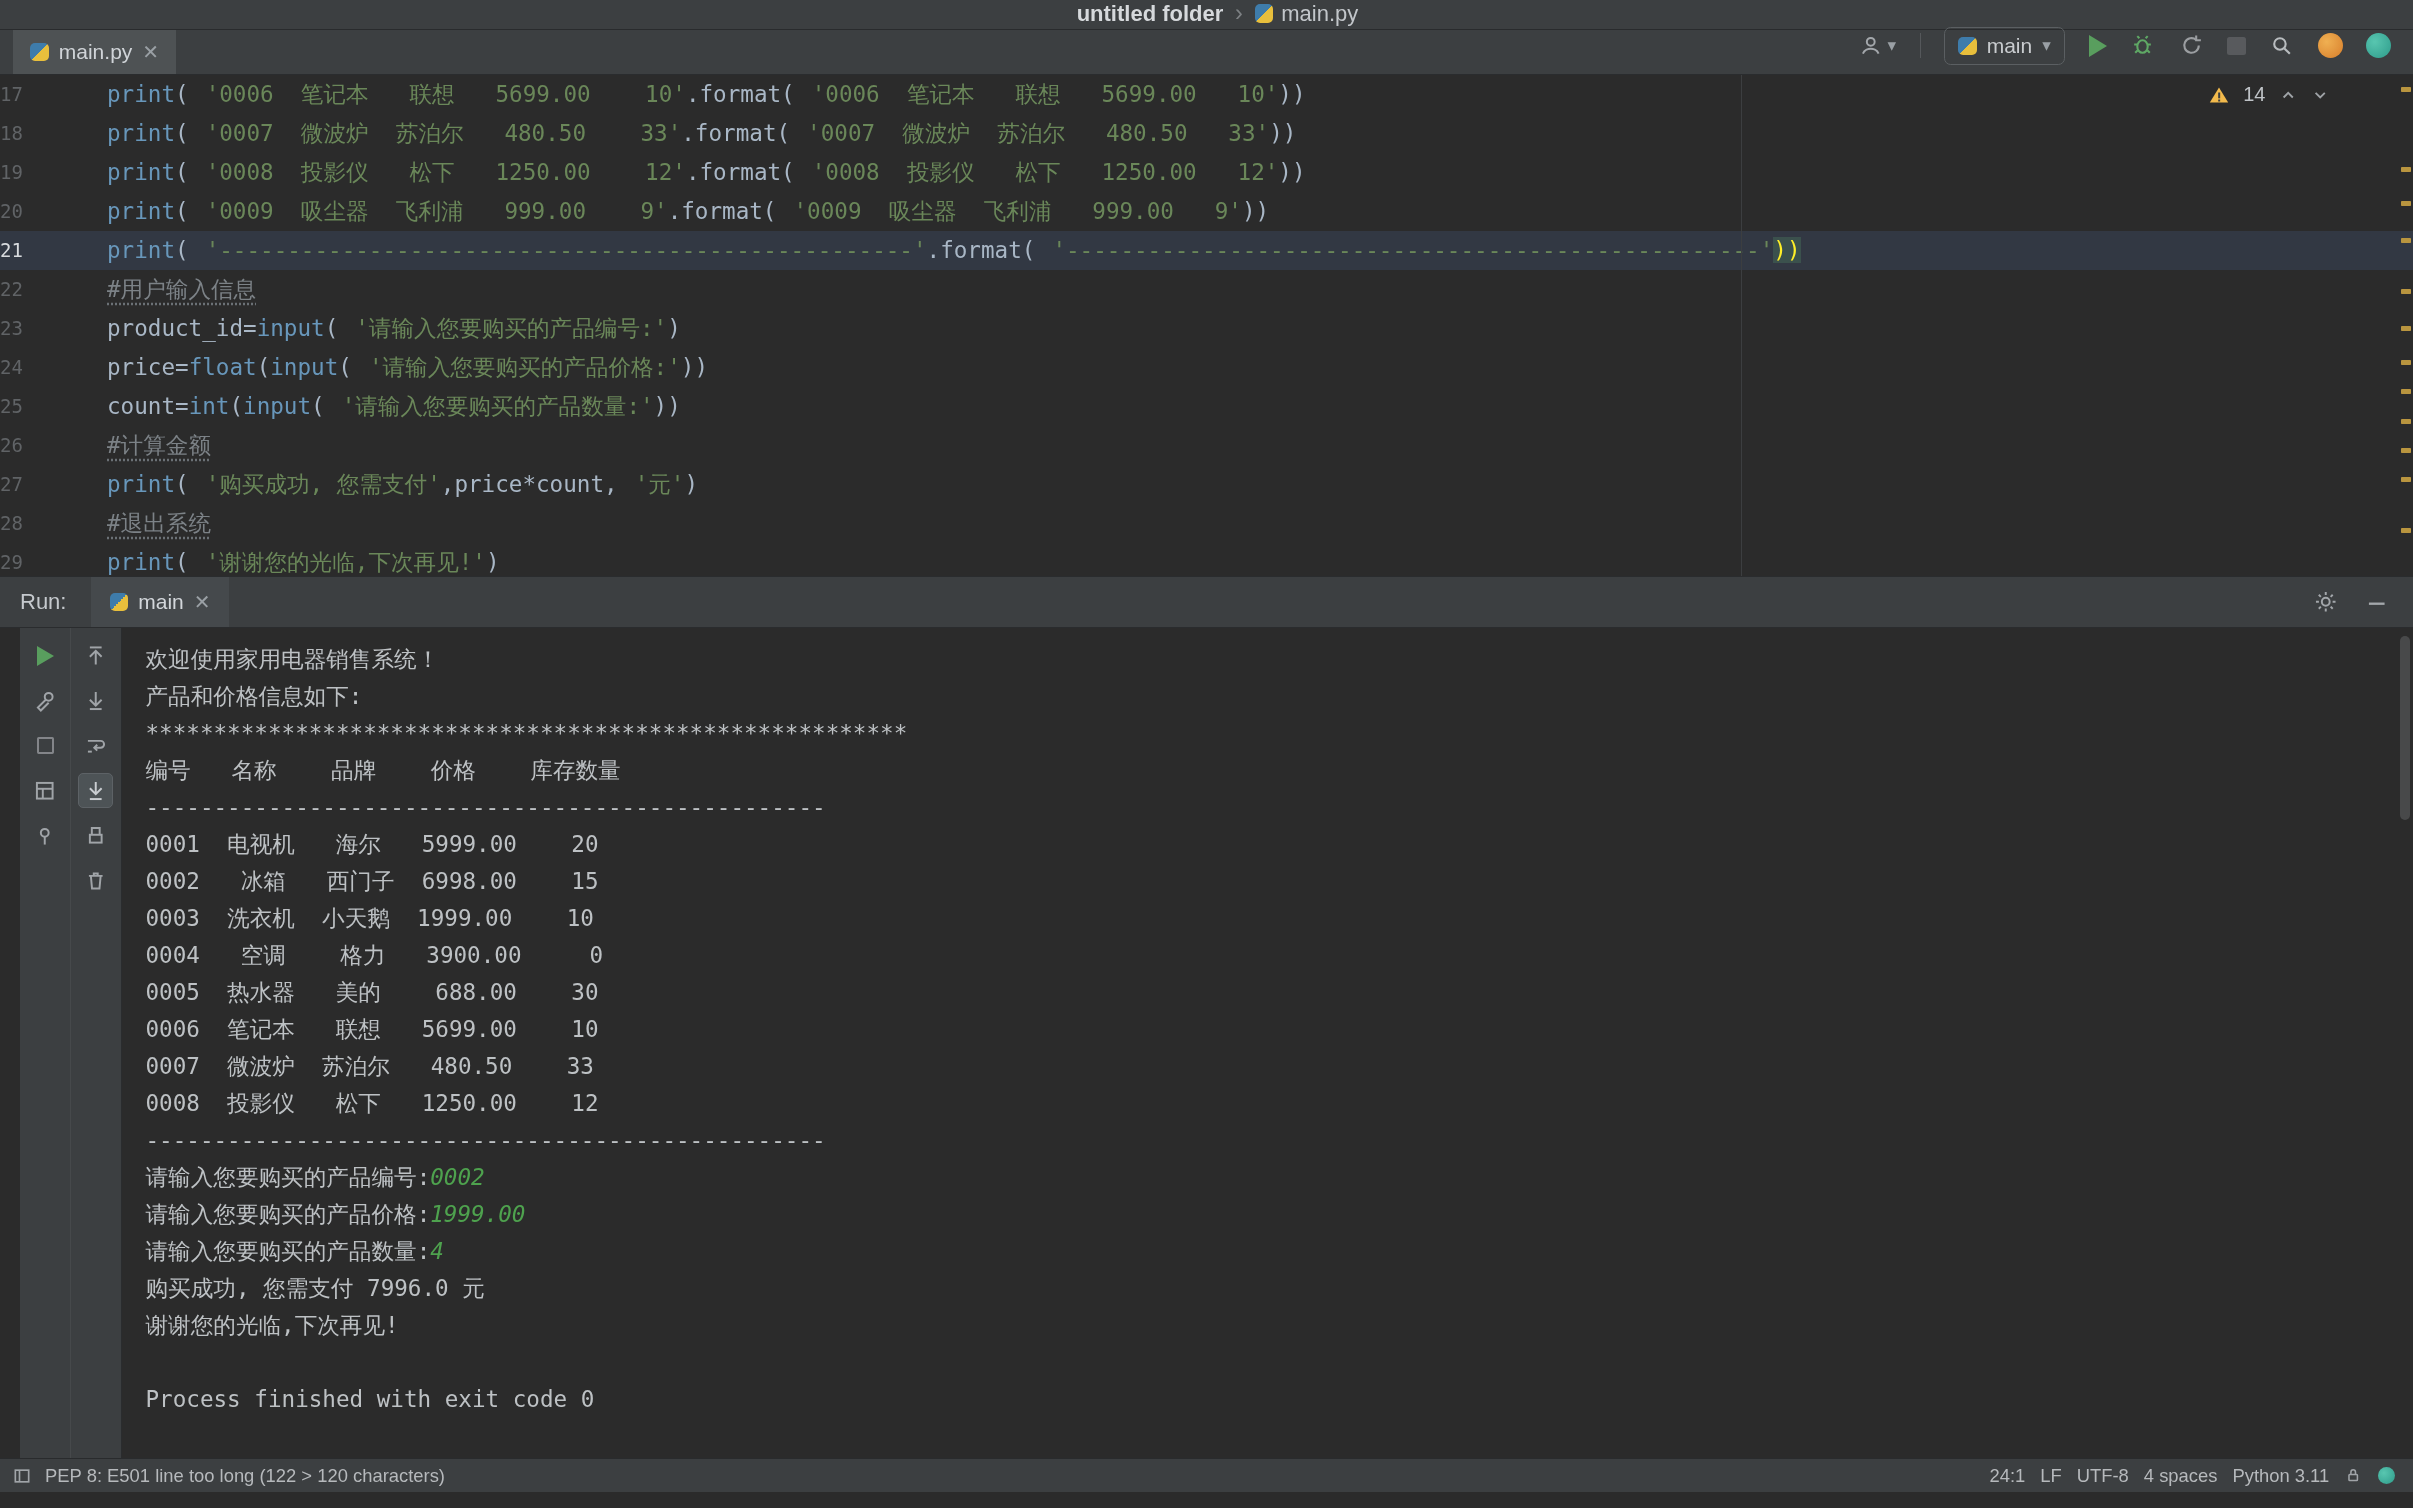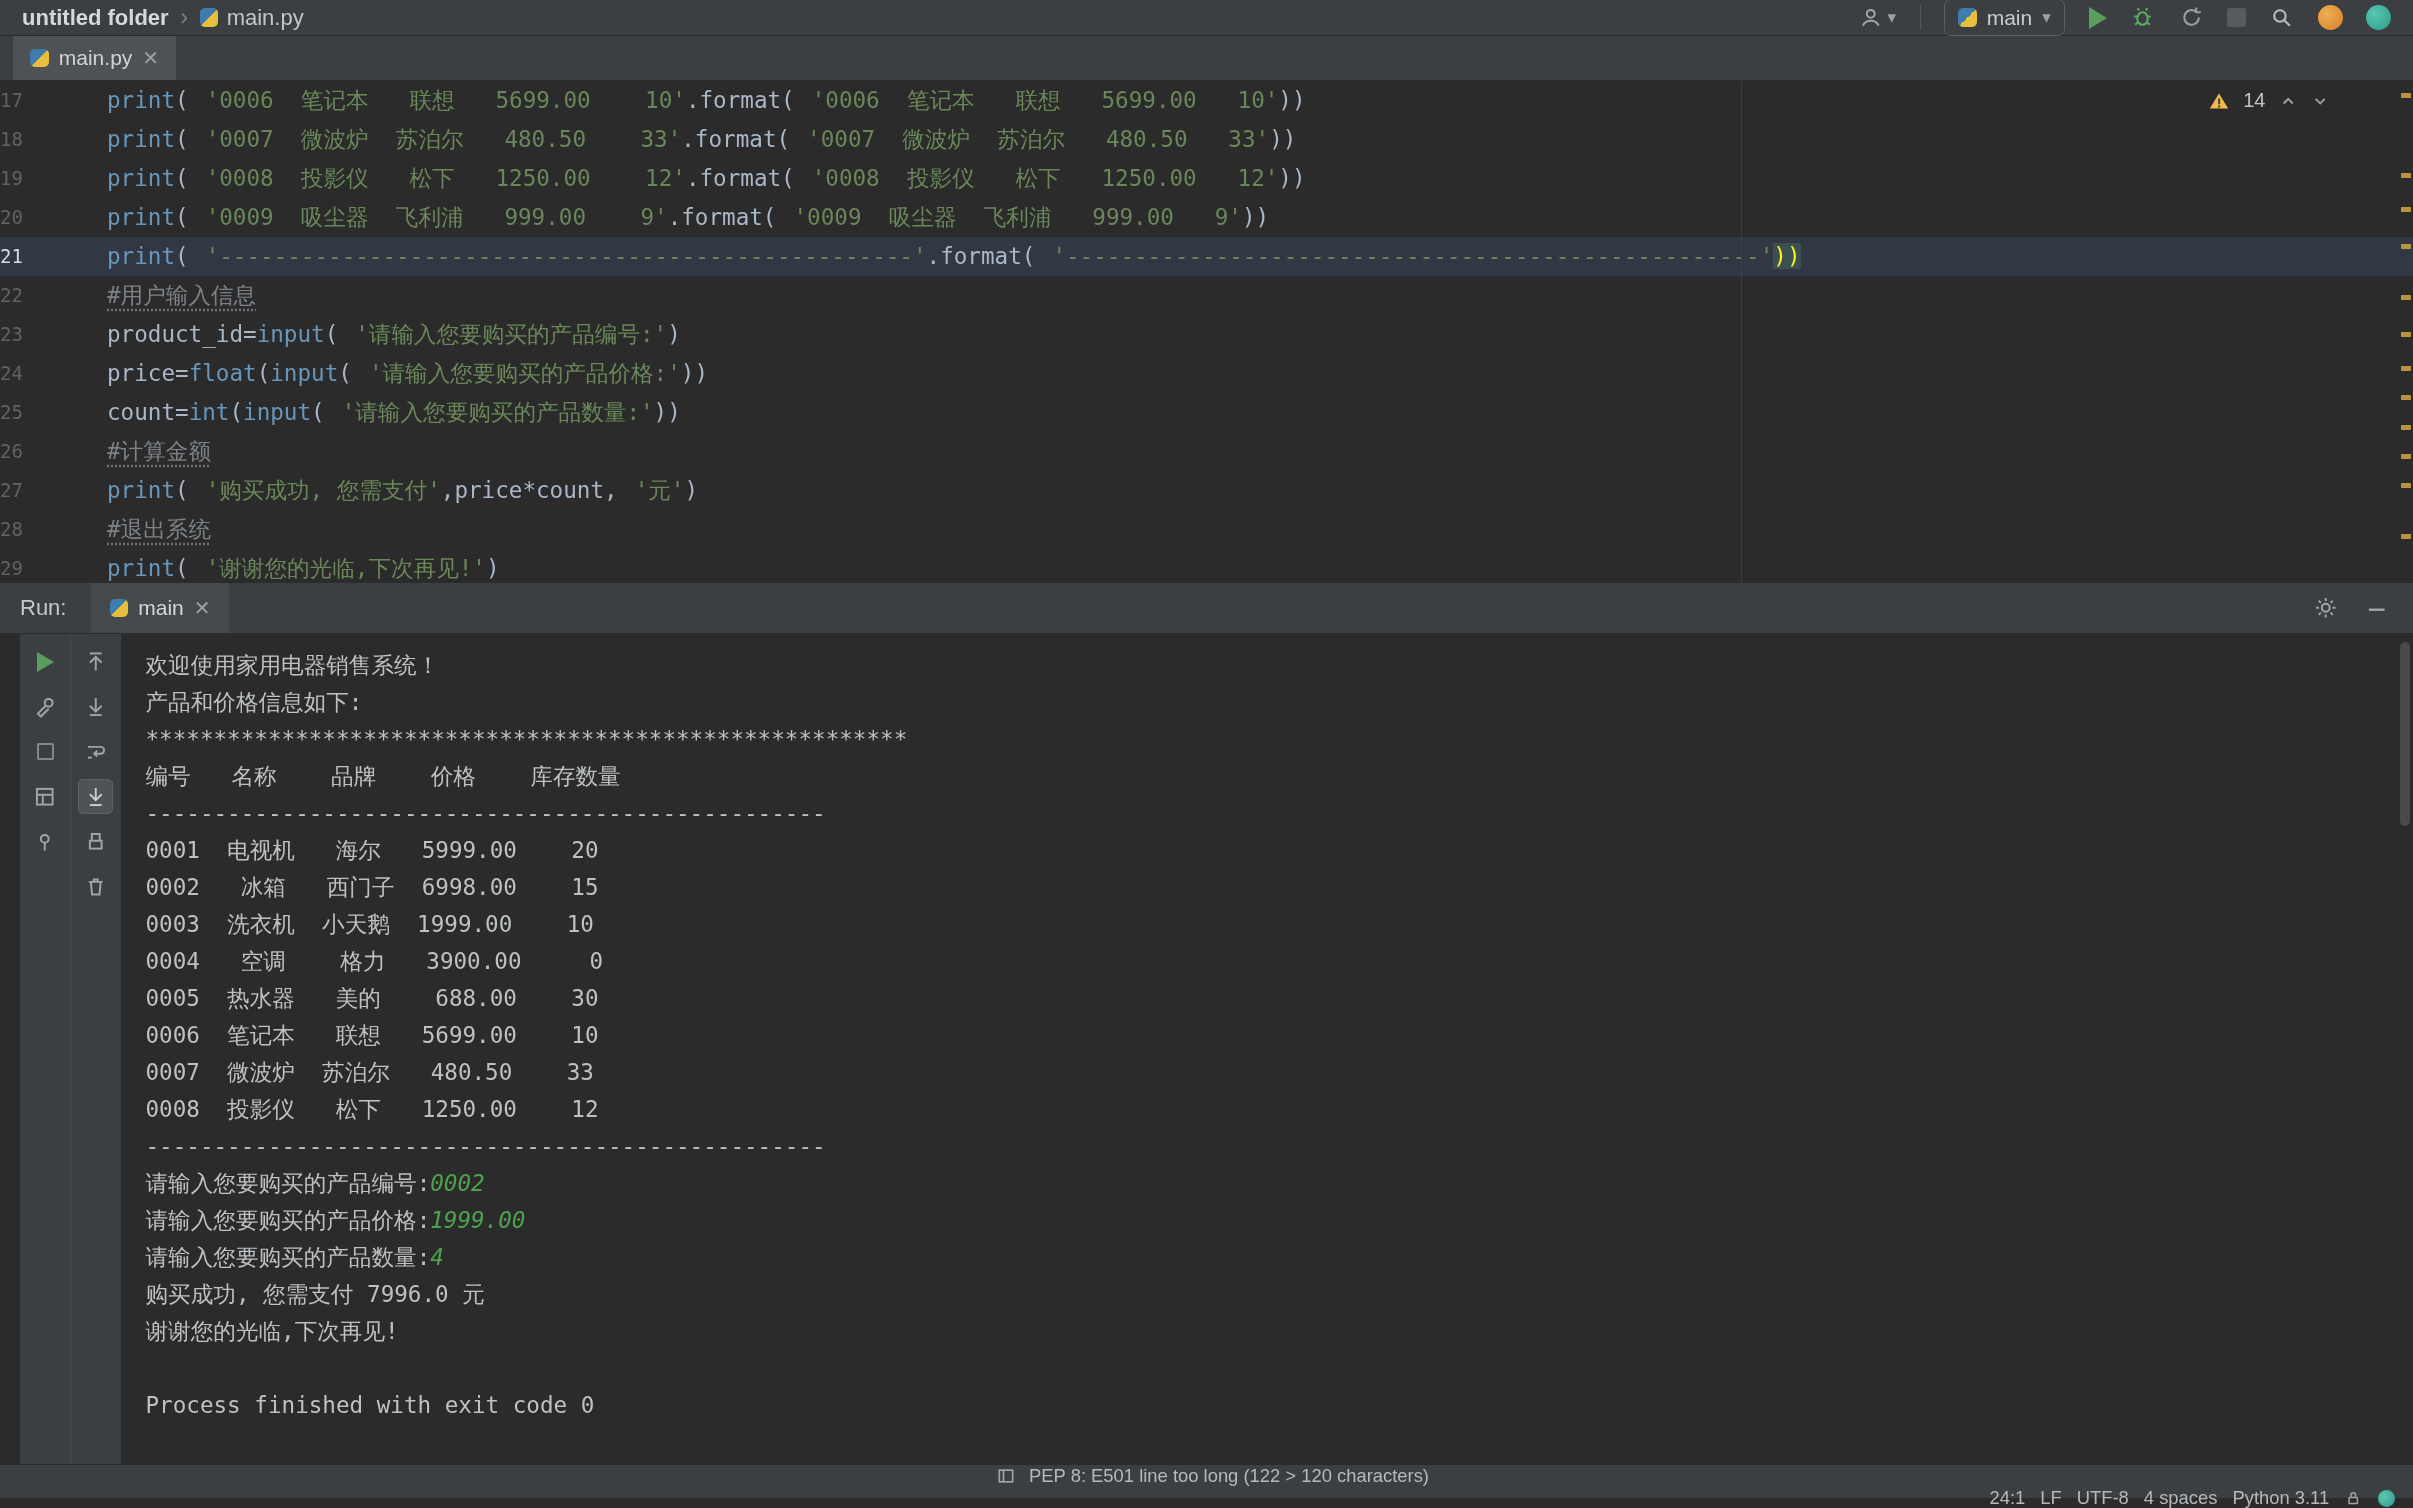--- a/index.html
+++ b/index.html
@@ -4,22 +4,22 @@
 <style>
   * { margin:0; padding:0; box-sizing:border-box; }
   body {
     width:2413px; height:1508px; overflow:hidden;
     background:#2b2b2b; color:#bbbcbd;
     font-family:"Liberation Sans", sans-serif;
   }
   svg { display:block; }
 
   
-  .header { height:36px; background:#3c3f41; border-bottom:0.8px solid #292b2d;
-            display:flex; align-items:center; }
+  .header { height:30px; background:#3c3f41; border-bottom:0.8px solid #292b2d;
+            display:flex; align-items:center;flex-direction:column; }
   .breadcrumbs { display:flex; align-items:center; gap:11.7px; padding-left:22px; font-size:22px; }
   .crumb-folder { color:#d6d9dc; font-weight:bold; }
   .crumb-sep { color:#7d8184; font-size:23.5px; }
   .crumb-file { color:#c2c6ca; display:flex; align-items:center; gap:8.4px; }
   .py-icon { width:22px; height:22px; border-radius:5px; flex:none;
              background:linear-gradient(135deg,#3e7cab 0 50%,#e8bf3c 50% 100%); }
   .py-icon.small { width:18.4px; height:18.4px; }
   .header-actions { margin-left:auto; display:flex; align-items:center; gap:23.5px; padding-right:22px; }
   .vsep { width:0.8px; height:25px; background:#55585b; }
   .run-config { display:flex; align-items:center; gap:10px; border:0.8px solid #5b5f62;
@@ -78,21 +78,21 @@
 
   .console { flex:1; padding:13.4px 0 0 23.5px; font-family:"DejaVu Sans Mono", monospace;
              font-size:22.6px; line-height:37px; color:#bdc1c4; overflow:hidden; }
   .console-line { white-space:pre; min-height:37px; }
   .user-input { color:#4ea24e; font-style:italic; }
   .console-scrollbar { position:absolute; top:8.4px; right:3.4px; width:10px; height:184px;
                        background:rgba(177,181,186,.22); border-radius:5px; }
 
   
   .status-bar { height:34px; background:#3c3f41; border-top:0.8px solid #292b2d;
-                display:flex; align-items:center; font-size:18.4px; color:#b6b9bc;flex-direction:column; }
+                display:flex; align-items:center; font-size:18.4px; color:#b6b9bc; }
   .sb-left { display:flex; align-items:center; gap:13.4px; padding-left:11.7px; }
   .sb-right { margin-left:auto; display:flex; align-items:center; gap:15px; padding-right:18.4px; }
   .sb-dot { width:17px; height:17px; border-radius:50%;
             background:radial-gradient(circle at 35% 35%, #58c6b0, #2e9b8a); }
 </style>
 </head>
 <body>
 
 <div class="header">
   <div class="breadcrumbs">

